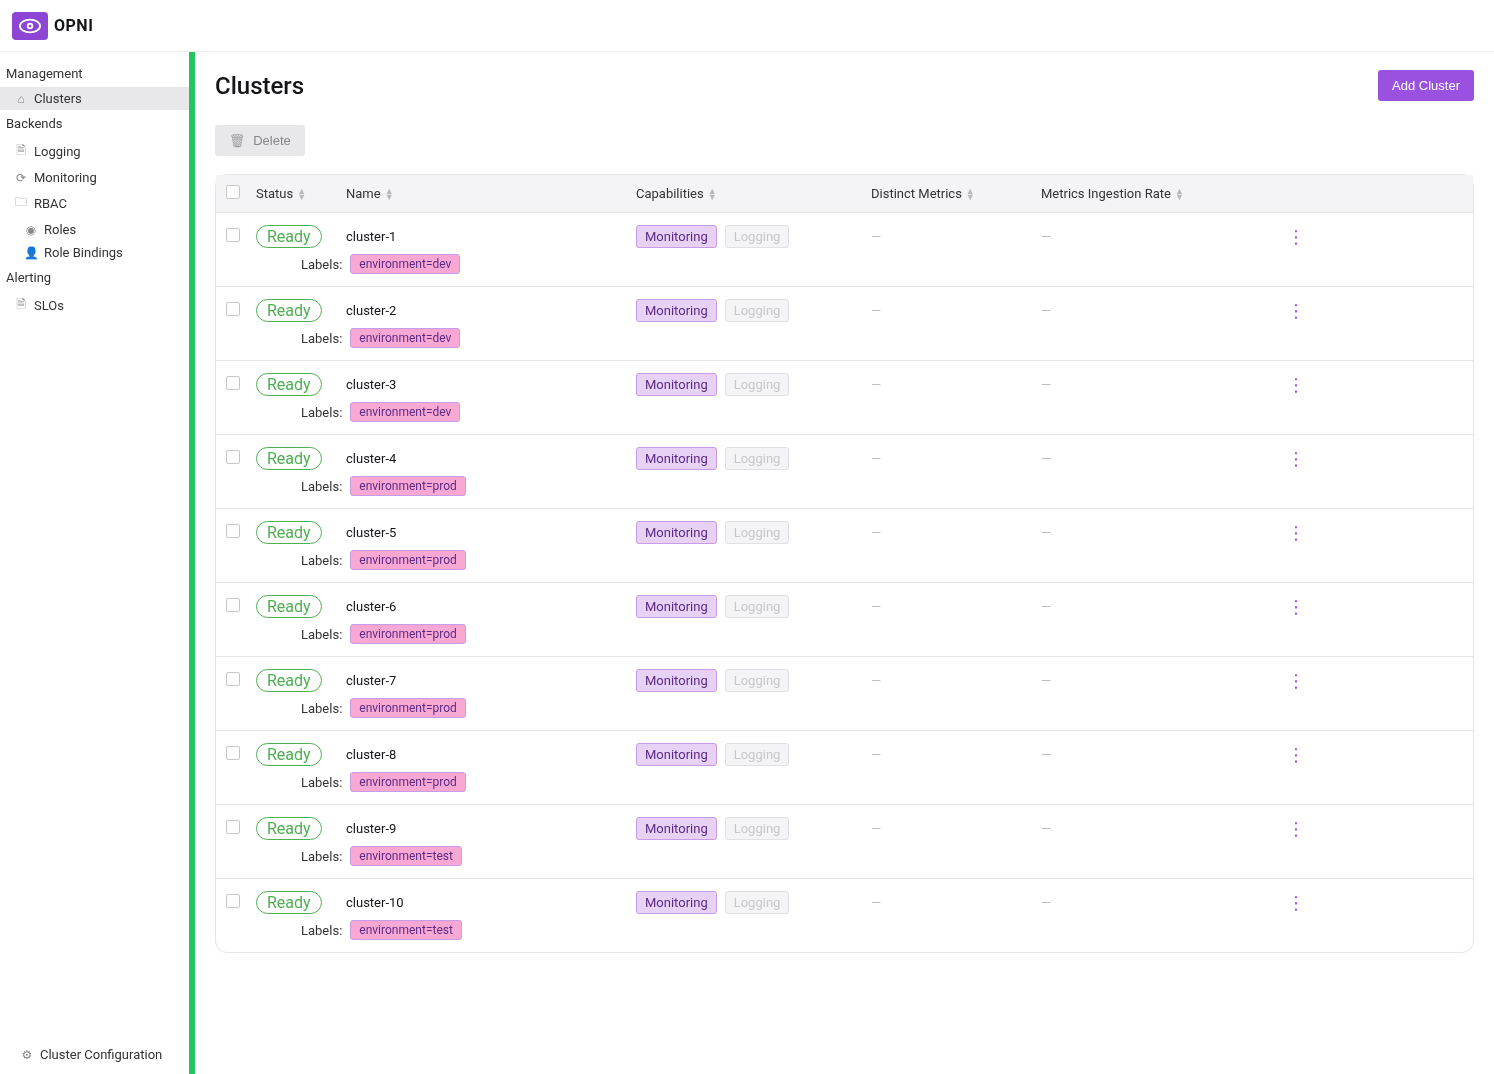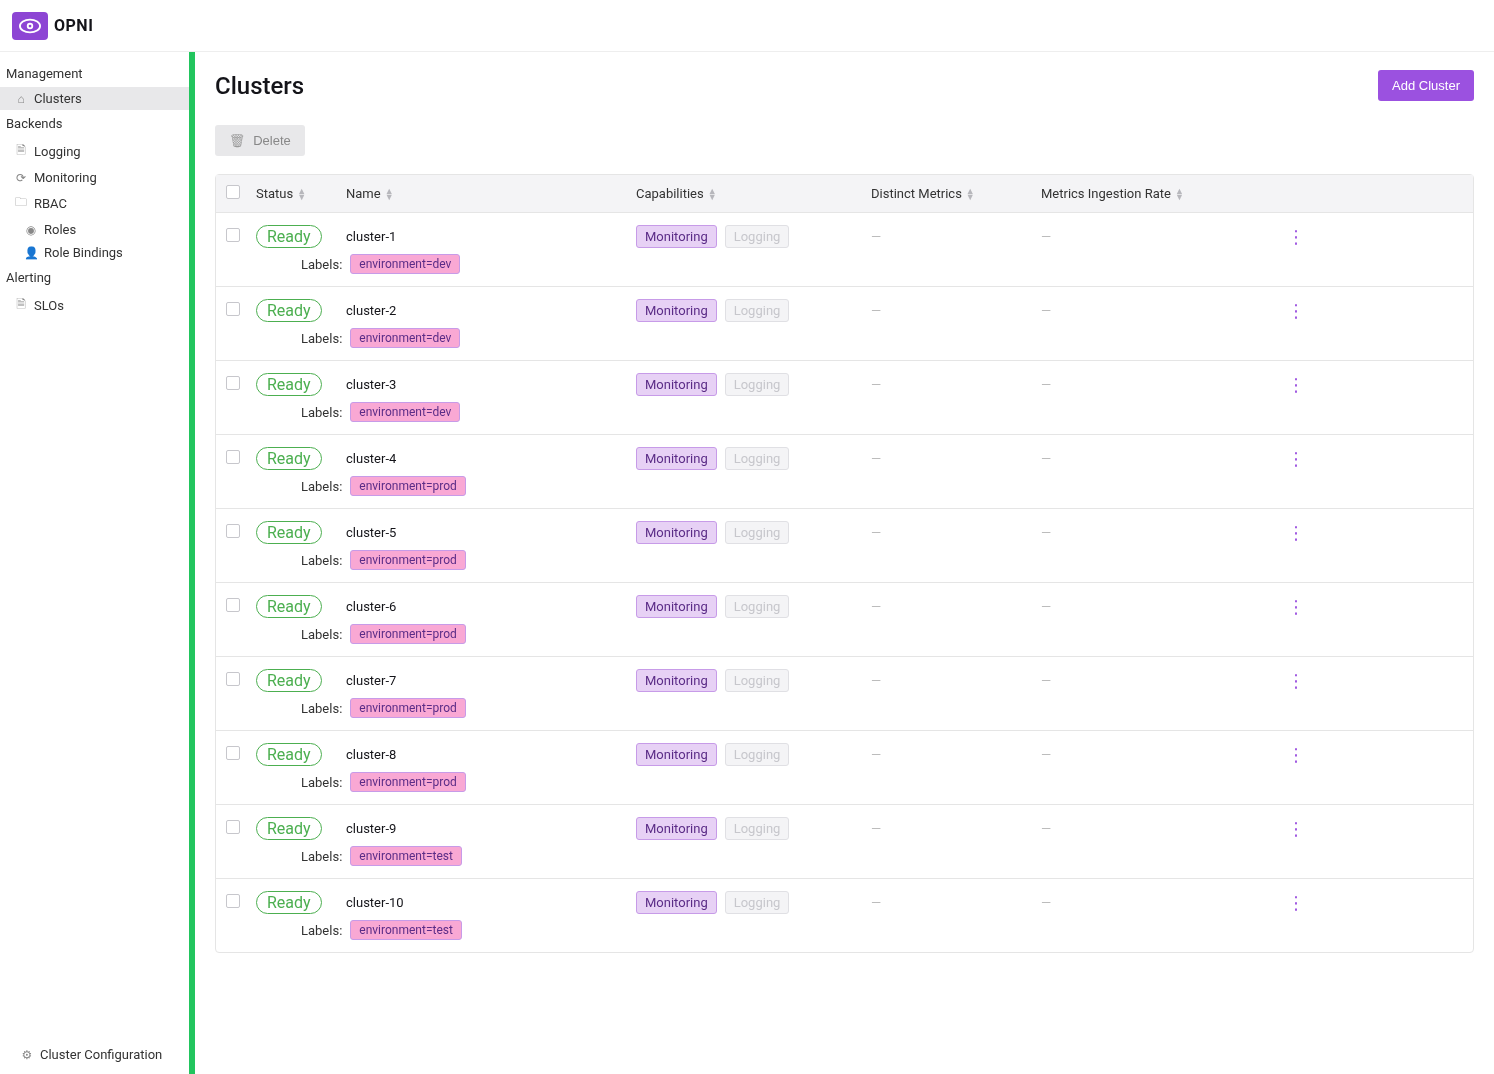--- a/index.html
+++ b/index.html
@@ -19,21 +19,21 @@
 .side-item .mi { width: 14px; text-align: center; color: #888; font-size: 12px; }
 .side-footer { margin-top: auto; padding: 8px 6px; }
 .main { flex: 1; padding: 18px 20px; overflow: auto; }
 .page-head { display: flex; align-items: center; justify-content: space-between; margin-bottom: 24px; }
 .page-title { font-size: 24px; font-weight: 500; color: #141419; }
 .btn { border: none; cursor: pointer; border-radius: 3px; font-size: 13px; padding: 8px 14px; }
 .btn-primary { background: #9b51e0; color: #fff; }
 .btn-secondary { background: #e8e8ea; color: #555; }
 .btn-secondary:disabled, .btn-secondary[aria-disabled="true"] { color: #888; }
 .toolbar { margin-bottom: 18px; }
-.tbl { width: 100%; border: 1px solid #e5e5e5; border-radius: 4px; }
+.tbl { width: 100%; border: 1px solid #e5e5e5; border-radius: 12px; }
 .tbl-head { display: grid; grid-template-columns: 40px 90px 290px 235px 170px 235px 40px; align-items: center; padding: 10px 0; background: #f4f4f6; border-bottom: 1px solid #e5e5e5; color: #333; font-size: 13px; }
 .sort-icon { color: #b7b7bc; font-size: 9px; display: inline-flex; flex-direction: column; line-height: 6px; margin-left: 4px; }
 .chk { width: 14px; height: 14px; border: 1px solid #c7c7cc; border-radius: 2px; display: inline-block; margin-left: 10px; background: #fff; }
 .row { border-bottom: 1px solid #e5e5e5; padding: 0; }
 .row:last-child { border-bottom: none; }
 .row-main { display: grid; grid-template-columns: 40px 90px 290px 235px 170px 235px 40px; align-items: center; padding: 12px 0 6px 0; }
 .row-labels { display: flex; align-items: center; gap: 8px; padding: 0 0 12px 50px; }
 .status-pill { border: 1px solid #4caf50; color: #4caf50; background: #fff; border-radius: 999px; padding: 1px 10px; font-size: 16px; display: inline-block; }
 .name { color: #141419; }
 .cap-badge { border-radius: 3px; padding: 3px 8px; font-size: 13px; display: inline-block; margin-right: 8px; }

